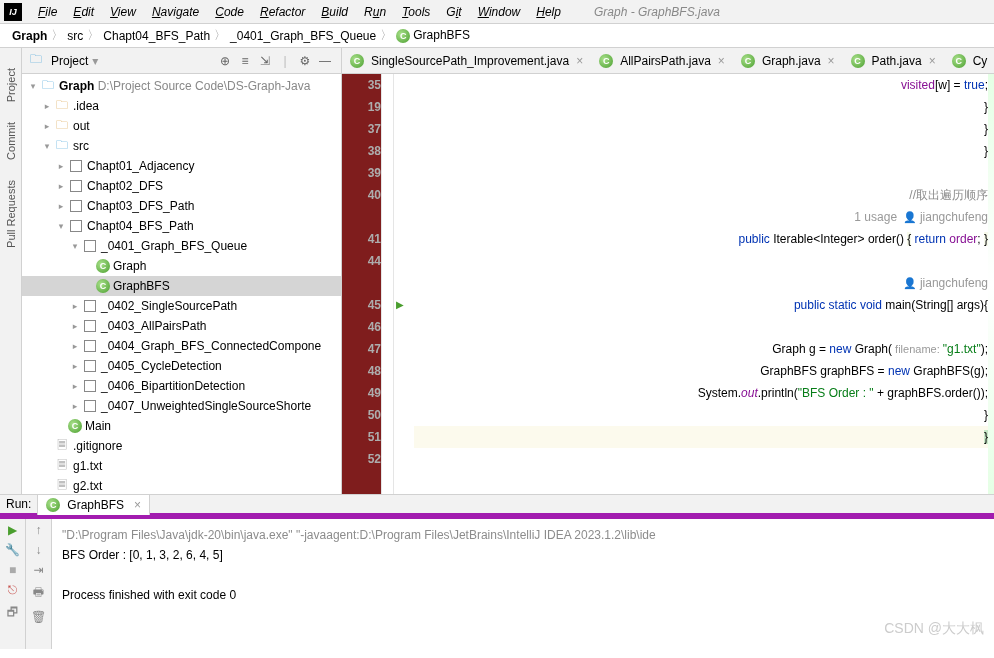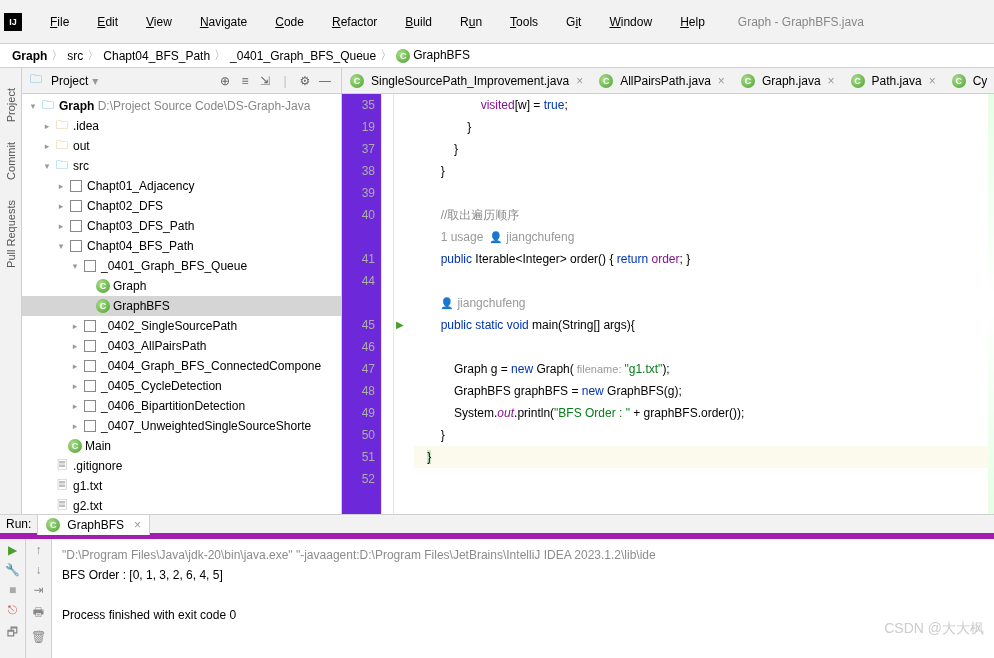--- a/index.html
+++ b/index.html
@@ -1,19 +1,19 @@
 <!DOCTYPE html>
 <html><head>
 <meta charset="utf-8">
 <style>
 * { margin:0; padding:0; box-sizing:border-box; font-family:"Segoe UI",Arial,sans-serif; font-size:12px; }
 body { background:#fff; color:#000; overflow:hidden; width:994px; height:658px; position:relative; }
-.menubar { height:44px; display:flex; align-items:center; padding:0 4px; border-bottom:1px solid #d1d1d1; background:#f2f2f2; }
+.menubar { height:24px; display:flex; align-items:center; padding:0 4px; border-bottom:1px solid #d1d1d1; background:#f2f2f2;font-style:italic; }
 .app-icon { width:18px; height:18px; background:#000; color:#fff; font-size:9px; font-weight:bold; display:flex; align-items:center; justify-content:center; margin-right:8px; }
-.menu-item { padding:4px 8px; cursor:default;margin-left:12px; }
+.menu-item { padding:4px 8px; cursor:default; }
 .menu-item u { text-decoration:underline; }
 .title { color:#888; margin-left:25px; }
 .crumbs { height:24px; display:flex; align-items:center; padding:2px 8px; background:#fff; border-bottom:1px solid #d1d1d1; }
 .crumb { padding:0 4px; }
 .crumb-sep { color:#999; }
 .c-icon { display:inline-block; width:14px; height:14px; border-radius:50%; background:#62b543 radial-gradient(circle at 5px 5px,#a8e08a,#4a9e2e); color:#fff; font-size:9px; font-weight:bold; text-align:center; line-height:14px; margin-right:3px; vertical-align:middle; }
 .main { display:flex; height:446px; }
 .gutter-l { width:22px; background:#f2f2f2; border-right:1px solid #d1d1d1; display:flex; flex-direction:column; align-items:center; gap:20px; padding-top:20px; }
 .gutter-l .vt { writing-mode:vertical-rl; transform:rotate(180deg); font-size:11px; color:#555; cursor:default; }
 .proj-panel { width:320px; border-right:1px solid #d1d1d1; display:flex; flex-direction:column; background:#fff; }
@@ -27,25 +27,25 @@
 .tw { width:14px; text-align:center; color:#999; font-size:9px; }
 .ticon { width:16px; height:16px; margin-right:3px; display:inline-flex; align-items:center; justify-content:center; }
 .fold-b { color:#40a0d8; } .fold-o { color:#d9a24a; } .fold-g { color:#888; }
 .pkg { width:12px;height:12px;border:1px solid #888;background:#fff; }
 .txt-g { color:#888; }
 .editor { flex:1; display:flex; flex-direction:column; overflow:hidden; }
 .tabs { height:26px; display:flex; align-items:center; border-bottom:1px solid #d1d1d1; background:#f2f2f2; overflow:hidden; }
 .tab { display:flex; align-items:center; padding:0 8px; height:100%; gap:4px; cursor:default; }
 .tab .x { color:#999; margin-left:3px; }
 .code-area { flex:1; display:flex; overflow:hidden; font-family:"JetBrains Mono",Consolas,monospace; font-size:13px; line-height:22px; }
-.lnums { width:40px; background:#6d28d9; border-right:1px solid #e5e5e5; text-align:right; padding-right:6px; color:#adadad; }
+.lnums { width:40px; background:#7f1d1d; border-right:1px solid #e5e5e5; text-align:right; color:#adadad;font-weight:bold; }
 .fold-g2 { width:12px; background:#fff; border-right:1px solid #e5e5e5; position:relative; }
 .run-gut { width:16px; background:#fff; }
 .code { flex:1; padding-left:4px; position:relative; background:#fff; }
-.code .ln { height:22px; white-space:pre; }
+.code .ln { height:22px; white-space:pre;text-align:right; }
 .kw { color:#0033b3; } .str { color:#067d17; } .fld { color:#871094; } .cmt { color:#8c8c8c; }
 .hint { color:#999; font-size:11px; }
 .hl-y { background:#f7faeb; } .hl-caret { background:#fcfaed; }
 .tri { position:absolute; left:2px; color:#4a9e2e; font-size:10px; }
 .run-panel { border-top:1px solid #d1d1d1; height:155px; display:flex; flex-direction:column; }
 .run-tabs { height:24px; display:flex; align-items:center; background:#f2f2f2; border-bottom:6px solid #a21caf; padding:0 6px; }
 .run-tabs .rt { padding:3px 8px; background:#fff; border:1px solid #d1d1d1; border-bottom:none; display:flex; align-items:center; gap:4px; margin-left:6px;}
 .run-body { flex:1; display:flex; }
 .run-tools { width:26px; background:#f2f2f2; border-right:1px solid #d1d1d1; display:flex; flex-direction:column; align-items:center; padding-top:4px; gap:6px; }
 .run-tools2 { width:26px; background:#f2f2f2; border-right:1px solid #d1d1d1; display:flex; flex-direction:column; align-items:center; padding-top:4px; gap:6px; }

